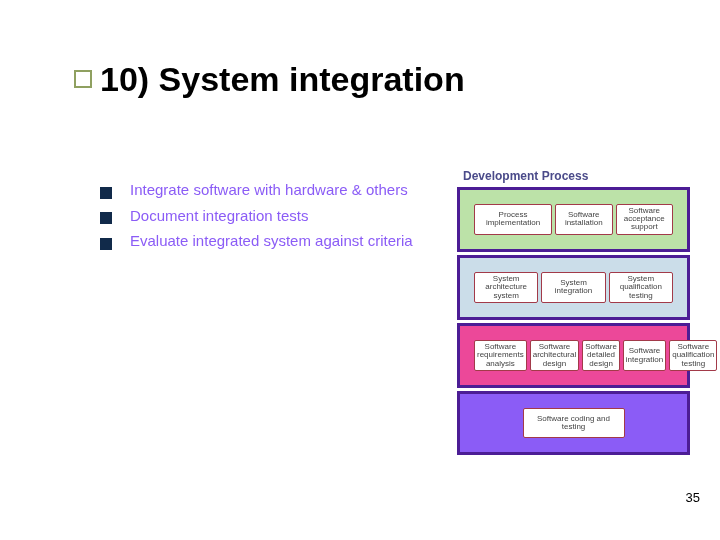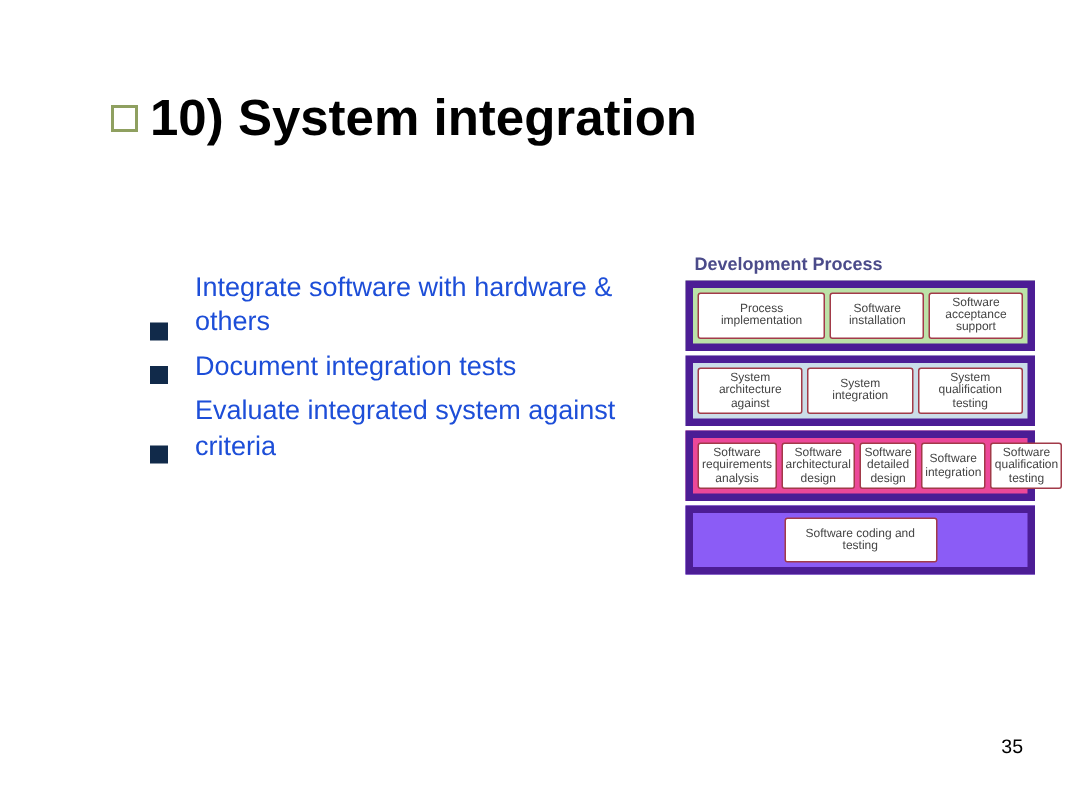--- a/index.html
+++ b/index.html
@@ -37,24 +37,24 @@
     letter-spacing: 0px;
   }
   .bullets {
     position: absolute;
     left: 100px;
     top: 180px;
     width: 320px;
   }
   .bullet-row {
     display: flex;
-    align-items: flex-end;
+    align-items: center;
     margin-bottom: 6px;
-    font-size: 18px;
-    color: #1d4ed8;
+    font-size: 15px;
+    color: #8b5cf6;
     line-height: 1.3;
   }
   .bullet-box {
     flex: 0 0 auto;
     width: 12px;
     height: 12px;
     background: #112a4a;
     margin-top: 6px;
     margin-right: 18px;
   }
@@ -69,22 +69,22 @@
     font-size: 8px;
     line-height: 1.05;
   }
   .diag-title {
     font-size: 12px;
     font-weight: bold;
     color: #4b4b8a;
     margin: 0 0 4px 6px;
   }
   .band {
-    border: 5px solid #4c1d95;
-    padding: 3px;
+    border: 3px solid #4c1d95;
+    padding: 14px;
     margin-bottom: 3px;
   }
   .band.green { background: #bce2a8; }
   .band.blue  { background: #cbdde9; }
   .band.yel   { background: #ec4899; }
   .band.pink  { background: #8b5cf6; text-align: center; }
   .cells {
     display: flex;
     gap: 3px;
   }
@@ -117,21 +117,21 @@
   .footer-link {
     position: absolute;
     right: 52px;
     bottom: 35px;
     font-size: 12px;
     color: #1030cc;
     text-decoration: underline;
   }
   .slide-num {
     position: absolute;
-    right: 38px;
+    right: 20px;
     bottom: 35px;
     font-size: 13px;
     color: #000;
   }
 </style>
 </head>
 <body>
 
 <div class="slide">
 
@@ -161,21 +161,21 @@
     <div class="band green">
       <div class="cells">
         <div class="cell" style="flex:1.4">Process implementation</div>
         <div class="cell" style="flex:1">Software installation</div>
         <div class="cell" style="flex:1">Software acceptance support</div>
       </div>
     </div>
 
     <div class="band blue">
       <div class="cells">
-        <div class="cell" style="flex:1">System architecture against</div>
+        <div class="cell" style="flex:1">System architecture system</div>
         <div class="cell" style="flex:1">System integration</div>
         <div class="cell" style="flex:1">System qualification testing</div>
       </div>
     </div>
 
     <div class="band yel">
       <div class="cells">
         <div class="cell" style="flex:1">Software requirements analysis</div>
         <div class="cell" style="flex:1">Software architectural design</div>
         <div class="cell" style="flex:1">Software detailed design</div>

